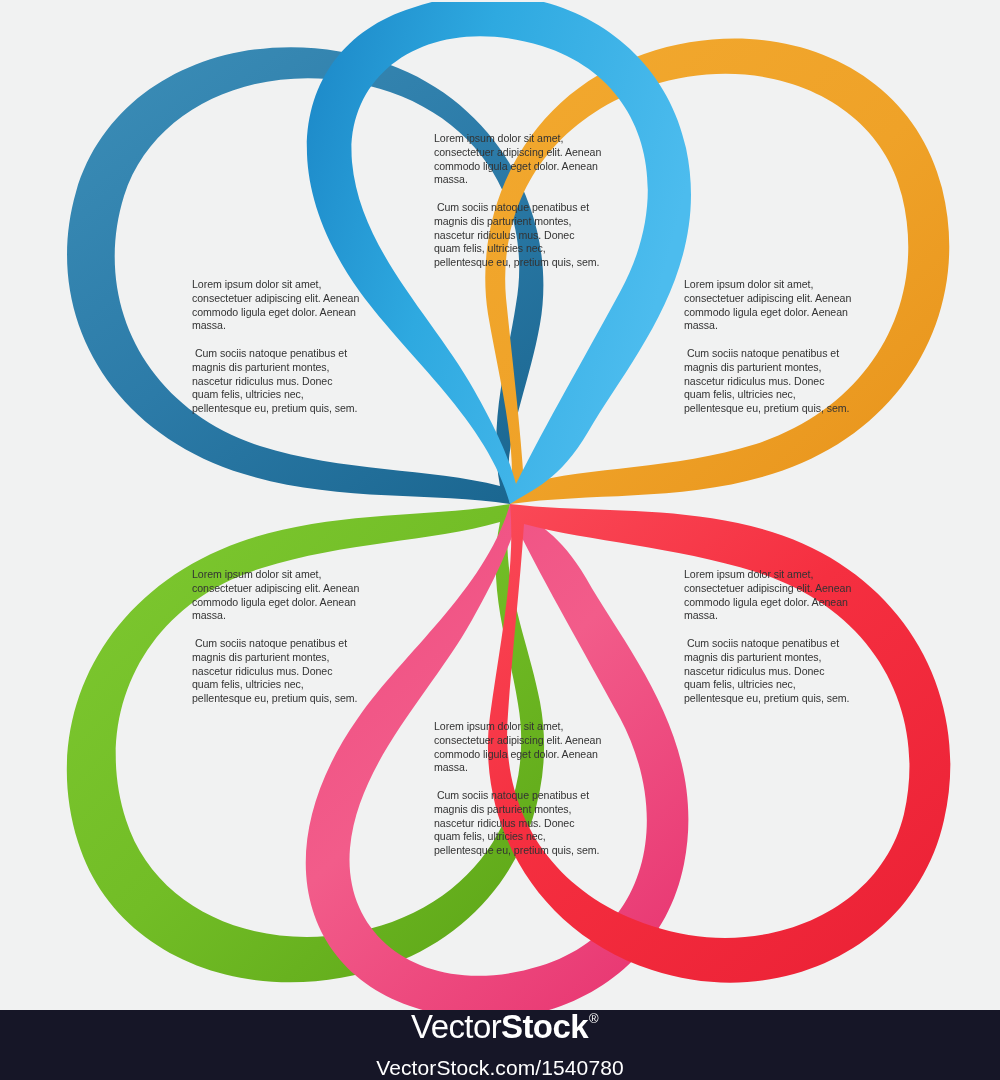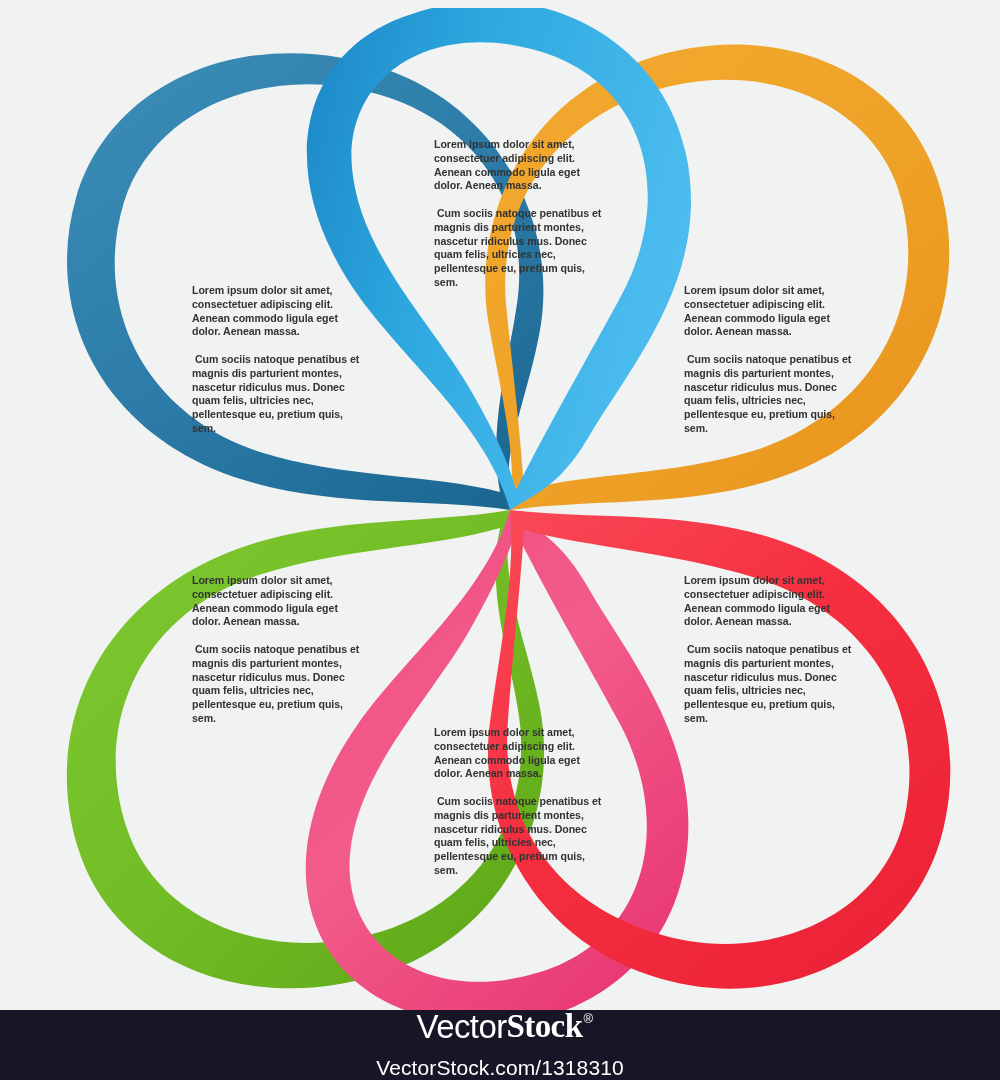--- a/index.html
+++ b/index.html
@@ -11,25 +11,24 @@
     position: relative;
     width: 1000px;
     height: 1080px;
     background: #f1f2f2;
     overflow: hidden;
     font-family: "Liberation Sans", sans-serif;
   }
   #infographic {
     position: absolute;
     left: 0;
-    top: 8px;
+    top: 2px;
     width: 1000px;
     height: 930px;
     background: #f1f2f2;
-    font-weight: bold;
   }
   #petal-svg {
     position: absolute;
     left: 0;
     top: 0;
     width: 1000px;
     height: 1010px;
     display: block;
   }
   .petal-text {
@@ -78,21 +77,20 @@
     font-family: "Liberation Sans", sans-serif;
     font-size: 33px;
     line-height: 1;
     letter-spacing: -0.6px;
   }
   #logo .lg-vector {
     font-weight: 300;
   }
   #logo .lg-stock {
     font-weight: 700;
-    font-family: Liberation Serif, serif;
   }
   #logo .lg-reg {
     font-size: 13px;
     font-weight: 400;
     line-height: 1;
     position: relative;
     top: 2px;
     left: 1px;
   }
   #footer-url {
@@ -267,16 +265,16 @@
  Cum sociis natoque penatibus et magnis dis parturient montes, nascetur ridiculus mus. Donec quam felis, ultricies nec, pellentesque eu, pretium quis, sem.</div>
 
   </div>
 
   <div id="footer" style="background: rgb(22, 22, 39); flex-direction: column;">
     <div id="logo">
       <span class="lg-vector">Vector</span>
         <span class="lg-stock">Stock</span>
         <span class="lg-reg">®</span>
     </div>
-    <div id="footer-url">VectorStock.com/1318310</div>
+    <div id="footer-url">VectorStock.com/1540780</div>
   </div>
 
 </div>
 
 </body></html>

